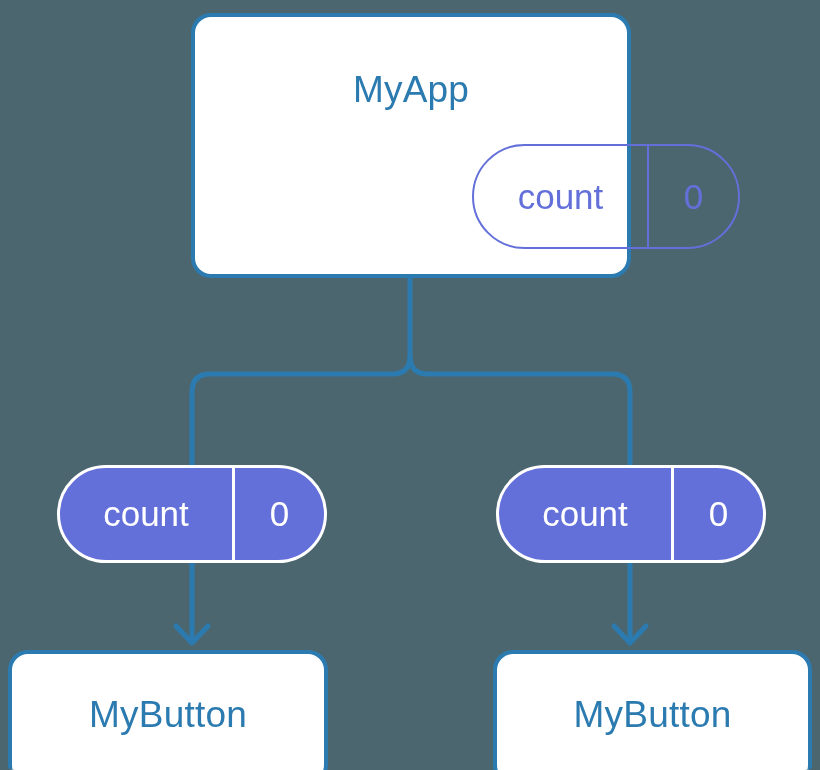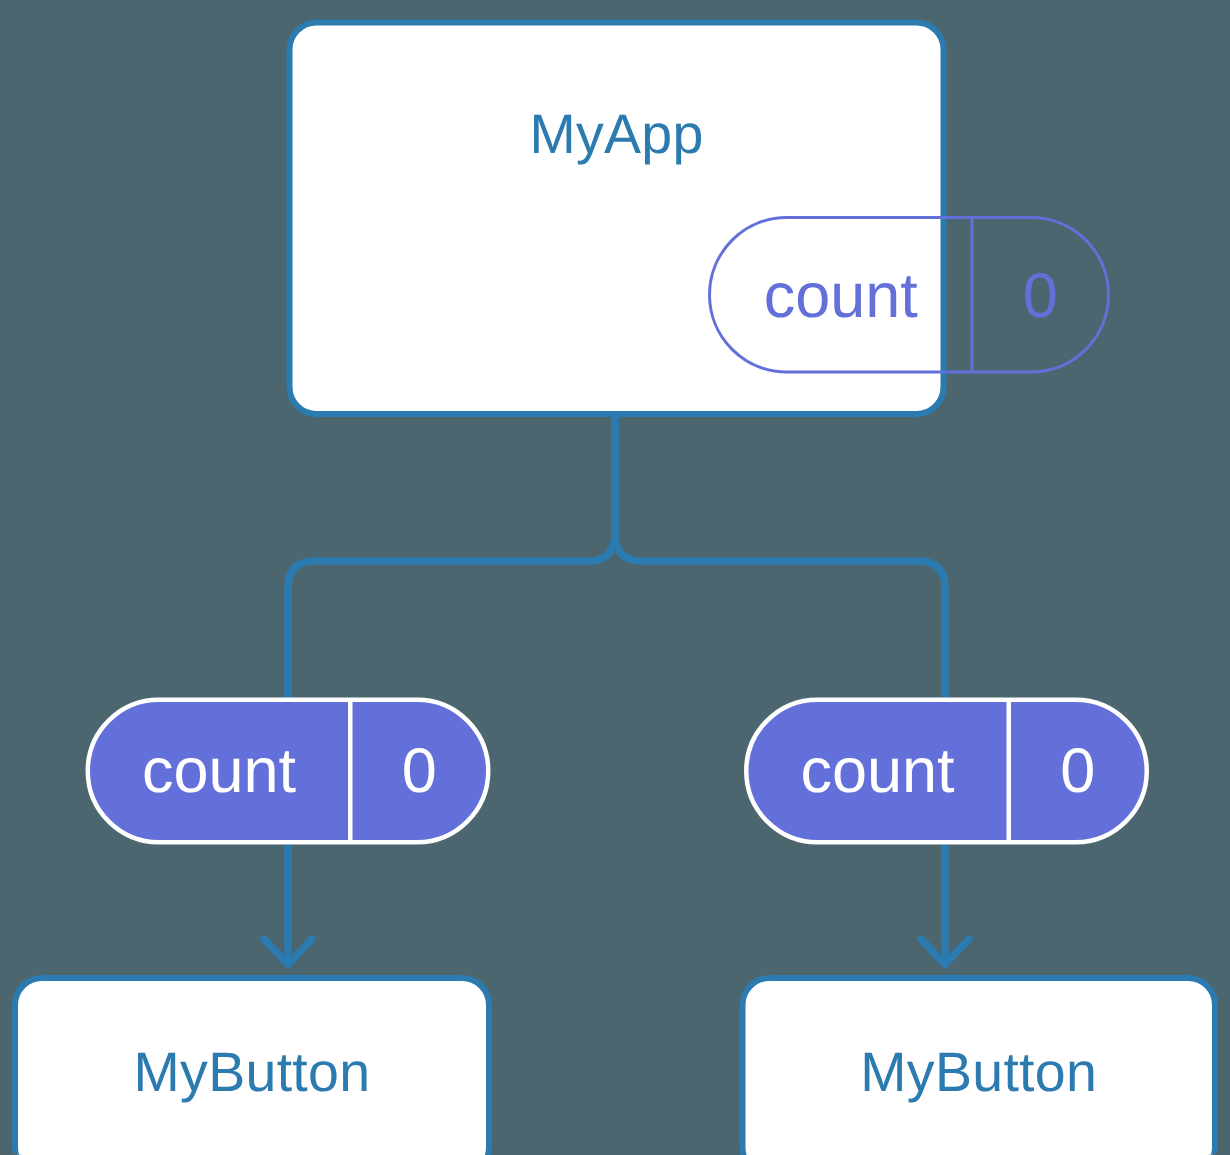--- a/index.html
+++ b/index.html
@@ -88,21 +88,21 @@
     display: flex;
     align-items: stretch;
     border-radius: 999px;
     overflow: hidden;
   }
   .pill-key,
   .pill-val {
     display: flex;
     align-items: center;
     justify-content: center;
-    font-size: 42px;
+    font-size: 35px;
     font-weight: 400;
     white-space: nowrap;
     box-sizing: border-box;
   }
 
   
   .pill.outlined {
     border: 2px solid #6470da;
     background: transparent;
   }

